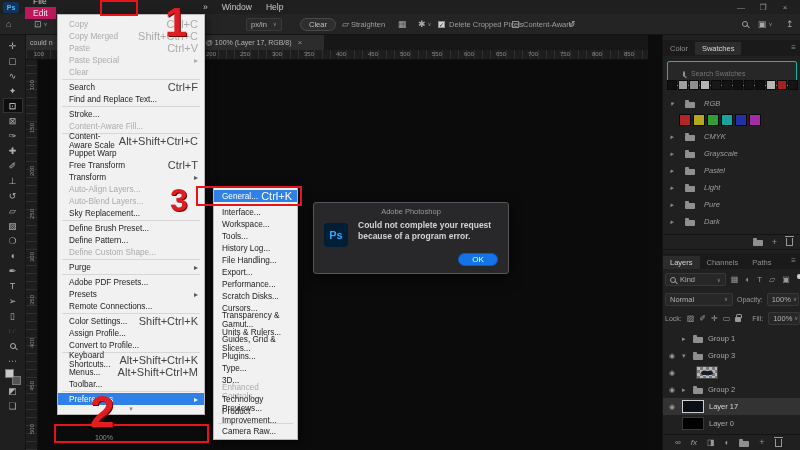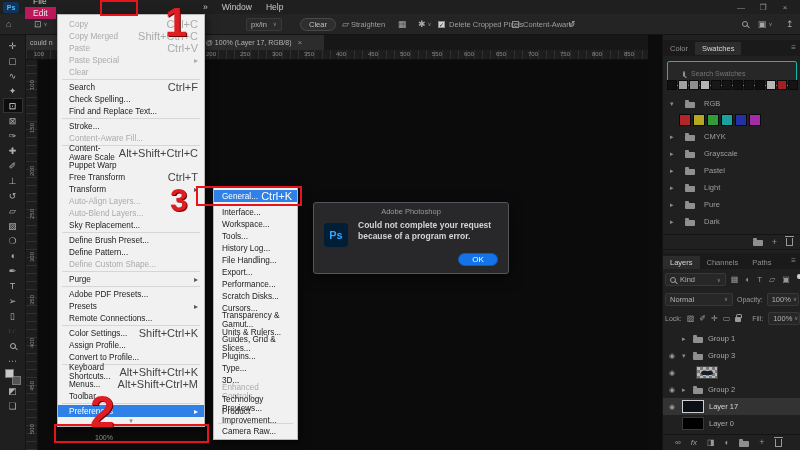--- a/index.html
+++ b/index.html
@@ -89,21 +89,21 @@
   .ptabs{position:absolute;left:0;width:138px;height:16px;background:#1a1a1a;display:flex;align-items:flex-end;}
   .ptab{font-size:7.5px;color:#8f8f8f;padding:2px 7px;}
   .ptab.active{background:#2c2c2c;color:#d6d6d6;}
   .pmenu{position:absolute;right:4px;top:3px;color:#8f8f8f;font-size:8px;}
   .searchbox{position:absolute;left:4px;top:26px;width:130px;height:25px;background:#272727;border:1px solid #14b8a6;
      border-radius:2px;display:flex;align-items:center;gap:4px;padding:0 15px;}
   .searchbox input{background:transparent;border:none;outline:none;color:#9a9a9a;font-size:7px;width:100px;}
   .chiprow{position:absolute;left:4px;top:45px;display:flex;gap:1px;}
   .chip{width:10px;height:10px;border:1px solid #0a0a0a;}
   .tree{position:absolute;left:0;top:60px;width:138px;}
-  .trow{height:17px;display:flex;align-items:center;gap:9px;padding-left:7px;color:#9e9e9e;font-size:7.5px;}
+  .trow{height:17px;display:flex;align-items:center;gap:9px;padding-left:7px;color:#9e9e9e;font-size:7.5px;font-style:italic;}
   .trow .chev{color:#8a8a8a;font-size:7px;width:6px;}
   .folder{width:10px;height:6px;background:#8f8f8f;border-radius:1px;position:relative;margin-top:2px;flex:0 0 auto;}
   .folder::before{content:"";position:absolute;top:-2px;left:0;width:4px;height:2px;background:#8f8f8f;border-radius:1px 1px 0 0;}
   .gchips{height:16px;display:flex;gap:2px;padding-left:16px;align-items:center;}
   .gchips .chip{width:12px;height:12px;}
   .sfooter{position:absolute;left:0;top:199px;width:138px;height:16px;border-top:1px solid #141414;border-bottom:1px solid #141414;
      display:flex;justify-content:flex-end;align-items:center;gap:9px;padding-right:8px;color:#9a9a9a;font-size:9px;}
   .trash{width:7px;height:8px;border:1px solid #9a9a9a;border-top:none;border-radius:0 0 1px 1px;position:relative;}
   .trash::before{content:"";position:absolute;top:-2px;left:-2px;width:9px;height:1px;background:#9a9a9a;}
   .plus{font-size:9px;color:#9a9a9a;line-height:9px;}
@@ -485,23 +485,20 @@
       </div>
       <div class="mrow dis">
         <span class="ml">Clear</span>
       </div>
       <div class="msep"></div>
       <div class="mrow">
         <span class="ml">Search</span>
         <span class="ms">Ctrl+F</span>
       </div>
       <div class="mrow">
-        <span class="ml">Check Spelling...</span>
-      </div>
-      <div class="mrow">
         <span class="ml">Find and Replace Text...</span>
       </div>
       <div class="msep"></div>
       <div class="mrow">
         <span class="ml">Stroke...</span>
       </div>
       <div class="mrow dis">
         <span class="ml">Content-Aware Fill...</span>
       </div>
       <div class="msep"></div>

